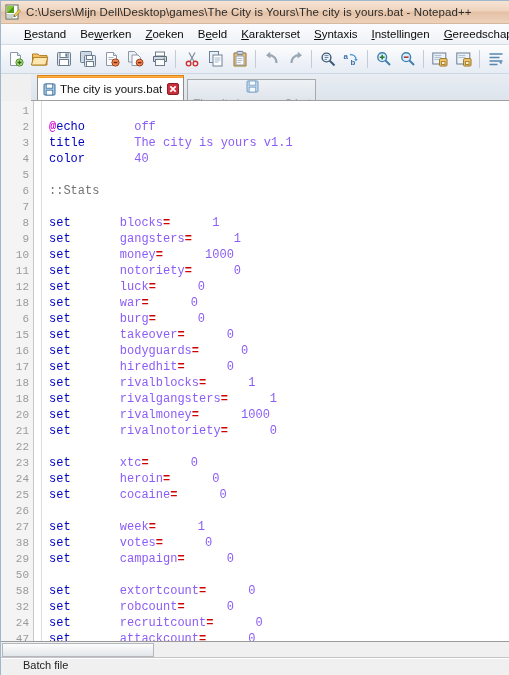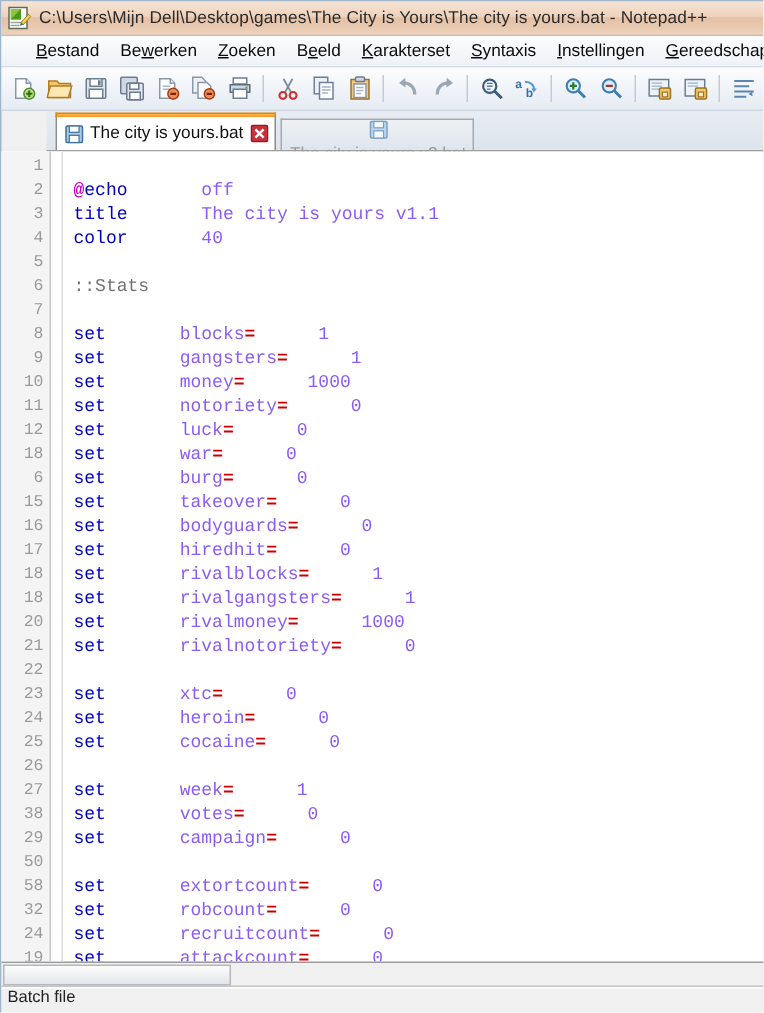--- a/index.html
+++ b/index.html
@@ -114,21 +114,21 @@
     border-bottom:1px solid #c4c4c4;position:relative;
   }
   .hthumb{
     position:absolute;left:1px;top:1px;width:150px;height:12px;
     background:linear-gradient(to bottom,#fdfdfd,#e2e6ea);
     border:1px solid #b4b8bd;
   }
   .statusbar{
     height:16px;min-height:16px;background:#f0f0f0;
     display:flex;align-items:flex-start;
-    font-size:11px;color:#222;padding-left:4px;overflow:hidden;
+    font-size:11px;color:#222;padding-left:22px;overflow:hidden;
     border-top:1px solid #ffffff;
   }
   .st-cell{padding-right:10px;white-space:nowrap;line-height:12px;}
 </style>
 </head>
 <body>
 
 <div class="app">
 
   <div class="titlebar">
@@ -402,21 +402,21 @@
         <div class="ln">24</div>
         <div class="ln">25</div>
         <div class="ln">26</div>
         <div class="ln">27</div>
         <div class="ln">38</div>
         <div class="ln">29</div>
         <div class="ln">50</div>
         <div class="ln">58</div>
         <div class="ln">32</div>
         <div class="ln">24</div>
-        <div class="ln">19</div>
+        <div class="ln">47</div>
       </div>
     <div class="fold"></div>
     <div class="code" id="code"><div class="row">&nbsp;</div><div class="row"><span class="at">@</span><span class="kw">echo</span><span class="txt"> off</span></div><div class="row"><span class="kw">title</span><span class="txt"> The city is yours v1.1</span></div><div class="row"><span class="kw">color</span><span class="txt"> 40</span></div><div class="row">&nbsp;</div><div class="row"><span class="lbl">::Stats</span></div><div class="row">&nbsp;</div><div class="row"><span class="kw">set</span><span class="txt"> blocks</span><span class="op">=</span><span class="txt">1</span></div><div class="row"><span class="kw">set</span><span class="txt"> gangsters</span><span class="op">=</span><span class="txt">1</span></div><div class="row"><span class="kw">set</span><span class="txt"> money</span><span class="op">=</span><span class="txt">1000</span></div><div class="row"><span class="kw">set</span><span class="txt"> notoriety</span><span class="op">=</span><span class="txt">0</span></div><div class="row"><span class="kw">set</span><span class="txt"> luck</span><span class="op">=</span><span class="txt">0</span></div><div class="row"><span class="kw">set</span><span class="txt"> war</span><span class="op">=</span><span class="txt">0</span></div><div class="row"><span class="kw">set</span><span class="txt"> burg</span><span class="op">=</span><span class="txt">0</span></div><div class="row"><span class="kw">set</span><span class="txt"> takeover</span><span class="op">=</span><span class="txt">0</span></div><div class="row"><span class="kw">set</span><span class="txt"> bodyguards</span><span class="op">=</span><span class="txt">0</span></div><div class="row"><span class="kw">set</span><span class="txt"> hiredhit</span><span class="op">=</span><span class="txt">0</span></div><div class="row"><span class="kw">set</span><span class="txt"> rivalblocks</span><span class="op">=</span><span class="txt">1</span></div><div class="row"><span class="kw">set</span><span class="txt"> rivalgangsters</span><span class="op">=</span><span class="txt">1</span></div><div class="row"><span class="kw">set</span><span class="txt"> rivalmoney</span><span class="op">=</span><span class="txt">1000</span></div><div class="row"><span class="kw">set</span><span class="txt"> rivalnotoriety</span><span class="op">=</span><span class="txt">0</span></div><div class="row">&nbsp;</div><div class="row"><span class="kw">set</span><span class="txt"> xtc</span><span class="op">=</span><span class="txt">0</span></div><div class="row"><span class="kw">set</span><span class="txt"> heroin</span><span class="op">=</span><span class="txt">0</span></div><div class="row"><span class="kw">set</span><span class="txt"> cocaine</span><span class="op">=</span><span class="txt">0</span></div><div class="row">&nbsp;</div><div class="row"><span class="kw">set</span><span class="txt"> week</span><span class="op">=</span><span class="txt">1</span></div><div class="row"><span class="kw">set</span><span class="txt"> votes</span><span class="op">=</span><span class="txt">0</span></div><div class="row"><span class="kw">set</span><span class="txt"> campaign</span><span class="op">=</span><span class="txt">0</span></div><div class="row">&nbsp;</div><div class="row"><span class="kw">set</span><span class="txt"> extortcount</span><span class="op">=</span><span class="txt">0</span></div><div class="row"><span class="kw">set</span><span class="txt"> robcount</span><span class="op">=</span><span class="txt">0</span></div><div class="row"><span class="kw">set</span><span class="txt"> recruitcount</span><span class="op">=</span><span class="txt">0</span></div><div class="row"><span class="kw">set</span><span class="txt"> attackcount</span><span class="op">=</span><span class="txt">0</span></div></div>
   </div>
 
   <div class="hscrollzone">
     <div class="hthumb"></div>
   </div>
 
   <div class="statusbar">

